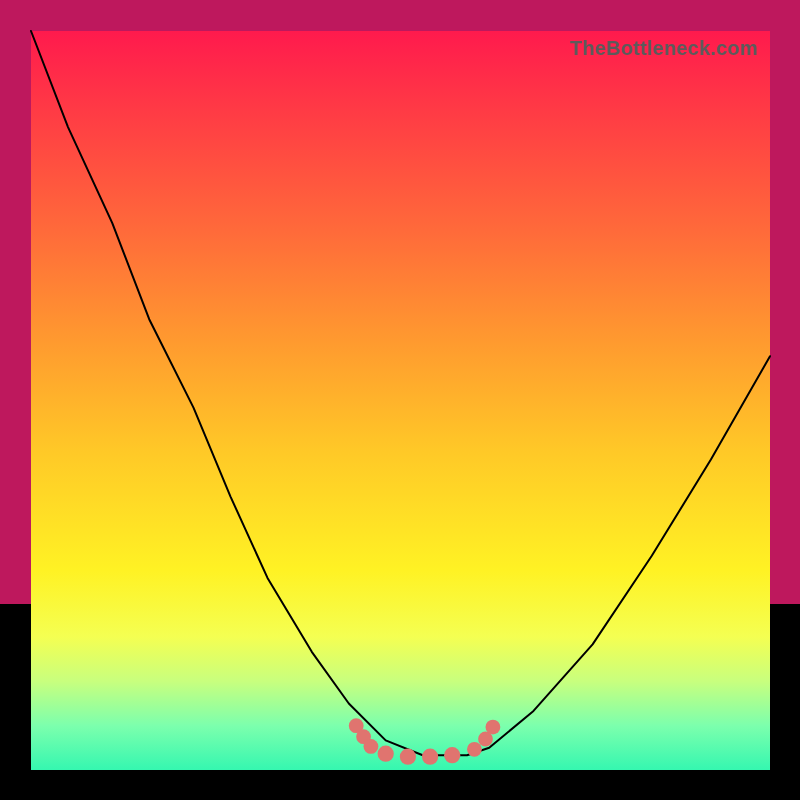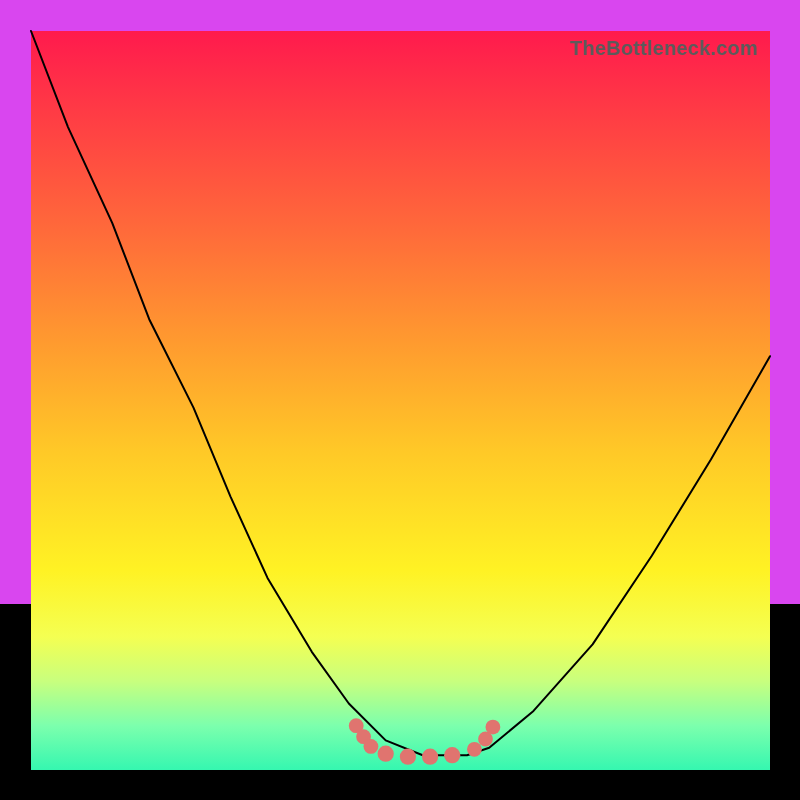--- a/index.html
+++ b/index.html
@@ -8,21 +8,21 @@
     width: 800px;
     height: 800px;
     background: #000;
     font-family: Arial, Helvetica, sans-serif;
     overflow: hidden;
   }
   .frame {
     position: relative;
     width: 800px;
     height: 604px;
-    background: #d946ef;
+    background: #be185d;
   }
   .plot {
     position: absolute;
     left: 31px;
     top: 31px;
     width: 739px;
     height: 739px;
     background: linear-gradient(
       to bottom,
       #ff1a4d 0%,

